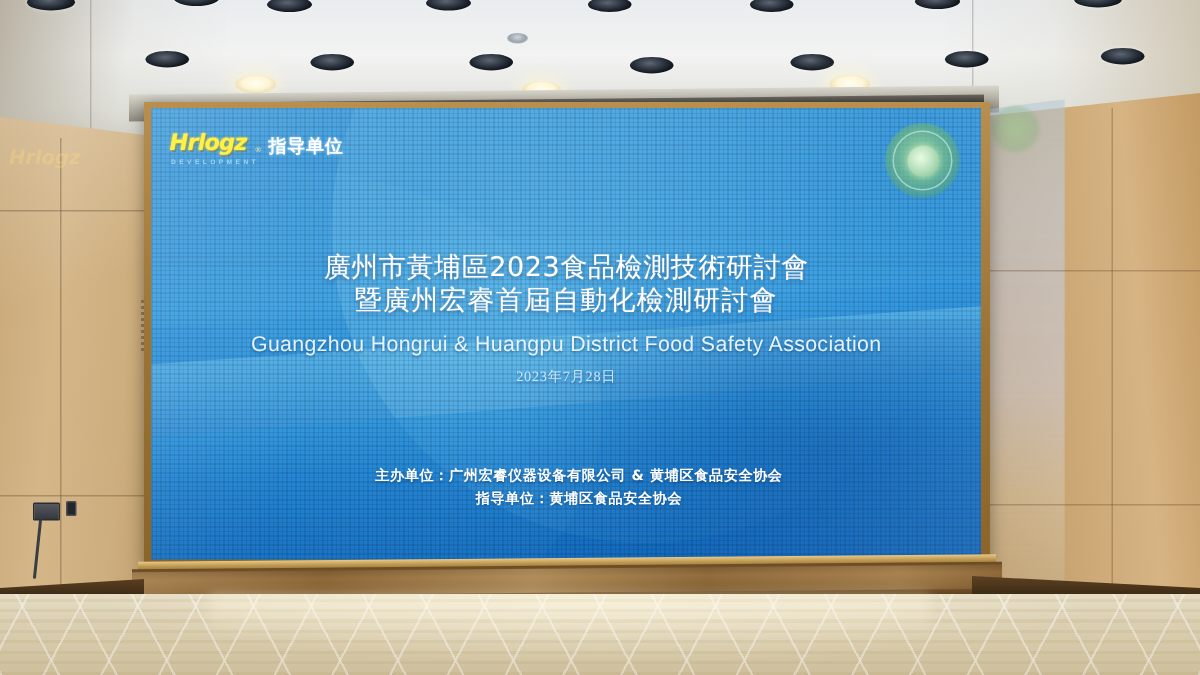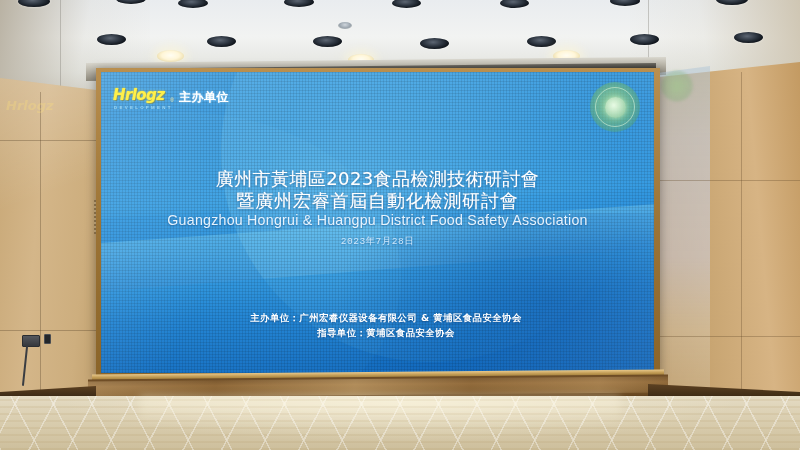--- a/index.html
+++ b/index.html
@@ -199,28 +199,29 @@
   }
   .title-line{
     font-family:"DejaVu Sans","Liberation Sans",sans-serif;
     color:#ffffff;font-weight:normal;
     font-size:18px;letter-spacing:.4px;line-height:1.22;
     text-shadow:0 1px 3px rgba(8,60,120,.55),0 0 1px rgba(255,255,255,.6);
     white-space:nowrap;
   }
   .title-line.l2{letter-spacing:.8px;}
   .subtitle-en{
+    margin-top:10px;
     font-family:"Liberation Sans",sans-serif;
     font-size:14.2px;color:#f0f8ff;font-weight:400;letter-spacing:.25px;
     text-shadow:0 1px 2px rgba(10,70,135,.55);
     opacity:.95;
   }
   .subtitle-date{
     margin-top:7px;
-    font-family:Liberation Mono, monospace;
+    font-family:Liberation Serif, serif;
     font-size:9.5px;color:#dcefff;letter-spacing:.5px;
     text-shadow:0 1px 2px rgba(10,70,135,.5);
     opacity:.9;
   }
 
   .org-block{
     left:0;right:0;top:238px;text-align:center;
   }
   .org-line{
     font-family:"DejaVu Sans",sans-serif;
@@ -392,21 +393,21 @@
     <div class="sw-swoosh"></div>
     <div class="sw-swoosh2"></div>
     <div class="sw-band2"></div>
     <div class="sw-band3"></div>
     <div class="sw-darkcorner"></div>
 
     <div class="sc brand">
       <div class="brand-row">
         <span class="brand-latin">Hrlogz</span>
         <span class="brand-tm">®</span>
-        <span class="brand-cjk">主办单位</span>
+        <span class="brand-cjk">指导单位</span>
       </div>
       <span class="brand-sub">DEVELOPMENT</span>
     </div>
 
     <div class="sc emblem">
       <div class="emblem-ring">
         <div class="emblem-core"></div>
       </div>
     </div>
 

